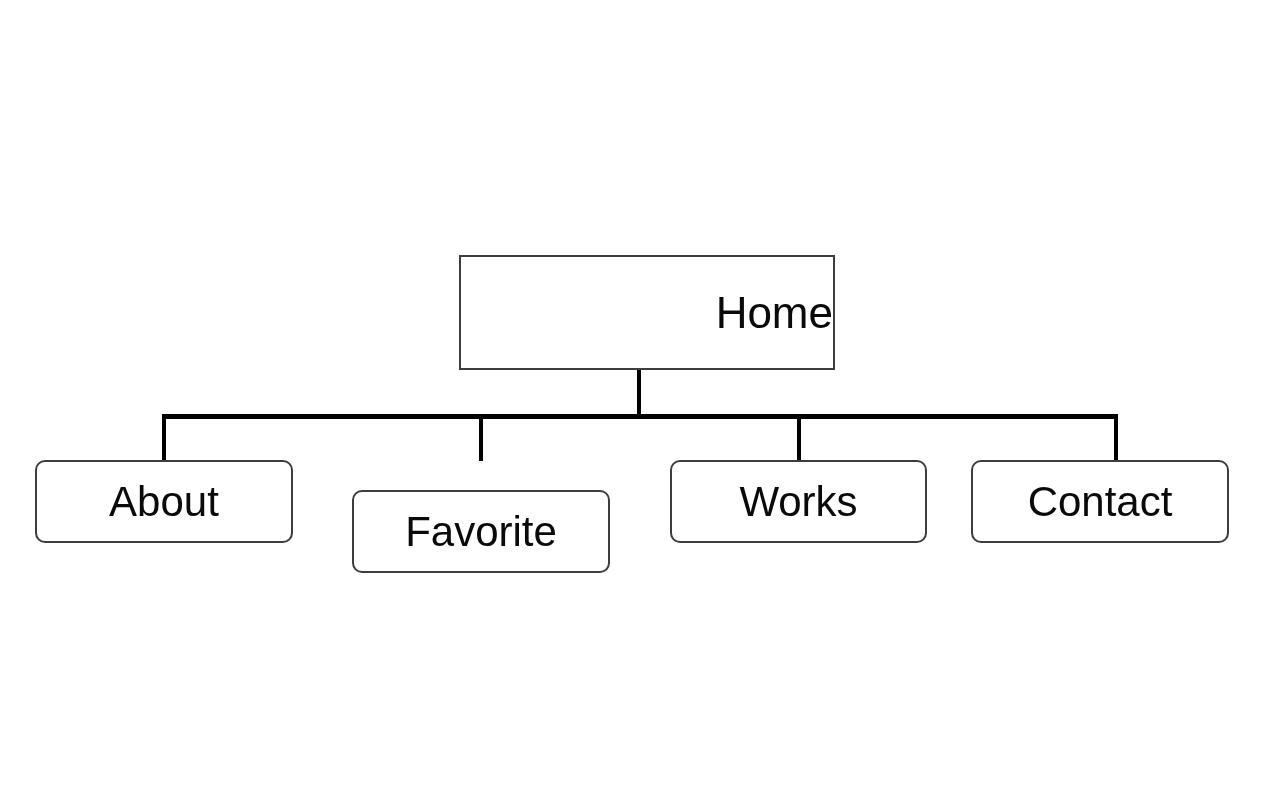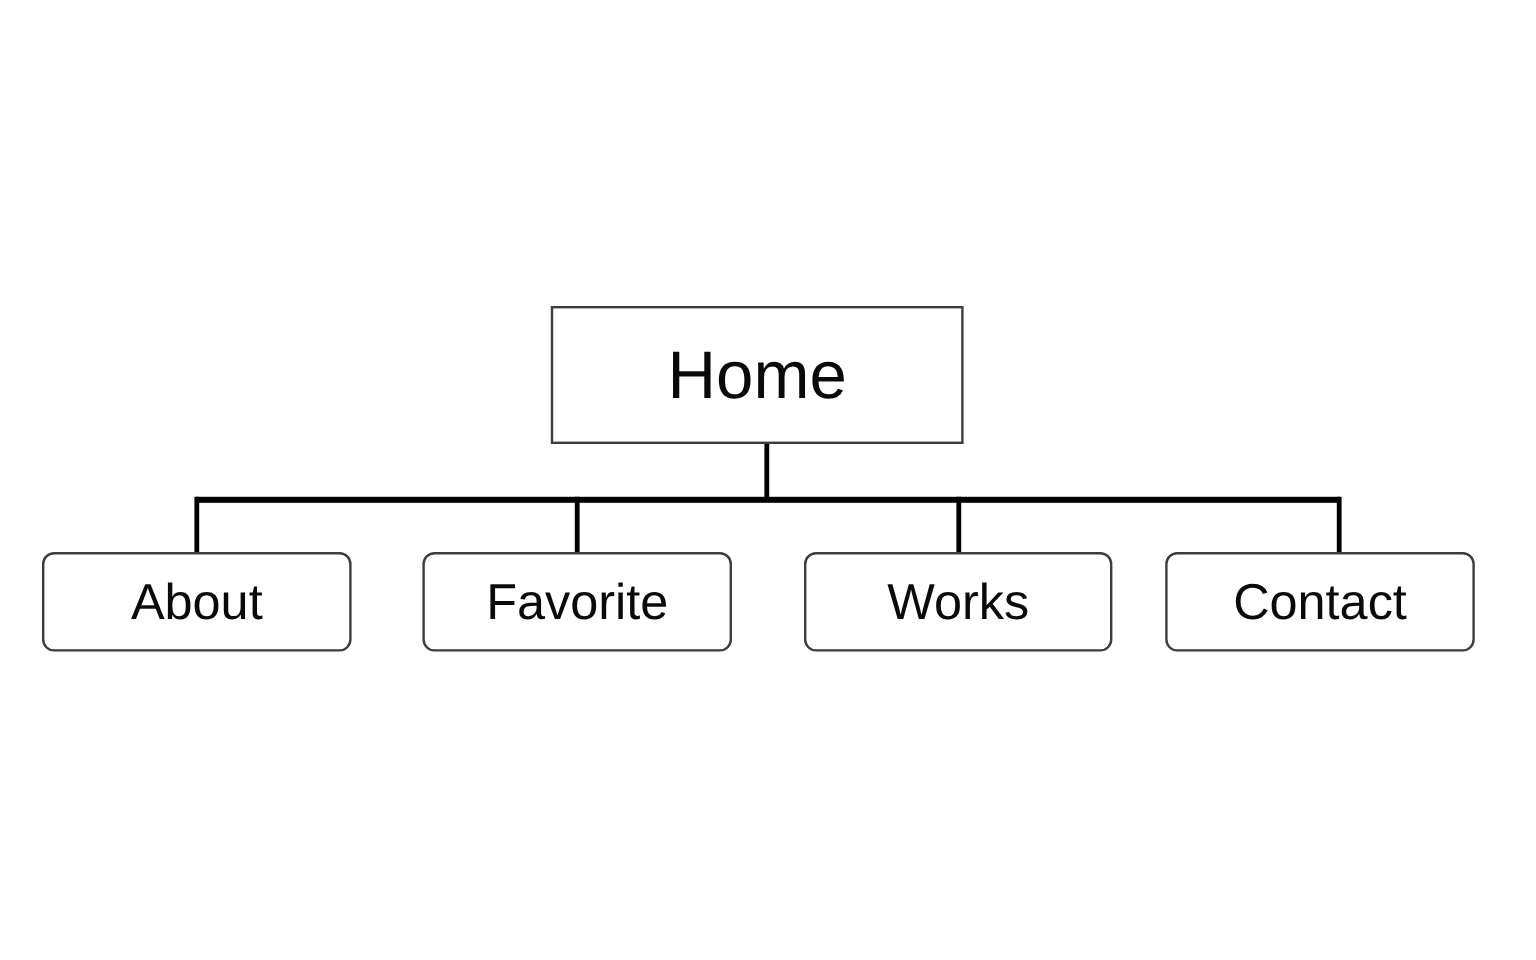--- a/index.html
+++ b/index.html
@@ -19,34 +19,35 @@
     border: 2px solid #3d3d3d;
     display: flex;
     align-items: center;
     justify-content: center;
     color: #0a0a0a;
   }
 
   .node.root {
     left: 459px;
     top: 255px;
-    width: 344px;
+    width: 376px;
     height: 115px;
-    font-size: 56px;
+    font-size: 44px;
+    justify-content: flex-end;
   }
 
   .node.child {
     top: 460px;
     height: 83px;
     font-size: 42px;
     border-radius: 10px;
   }
 
   .node.about    { left: 35px;  width: 258px; }
-  .node.favorite { left: 352px; width: 258px; }
+  .node.favorite { left: 352px; width: 258px; margin-top: 30px; }
   .node.works    { left: 670px; width: 257px; }
   .node.contact  { left: 971px; width: 258px; }
 
   .connector {
     position: absolute;
     background: #000000;
   }
 
   .trunk {
     left: 637px;

